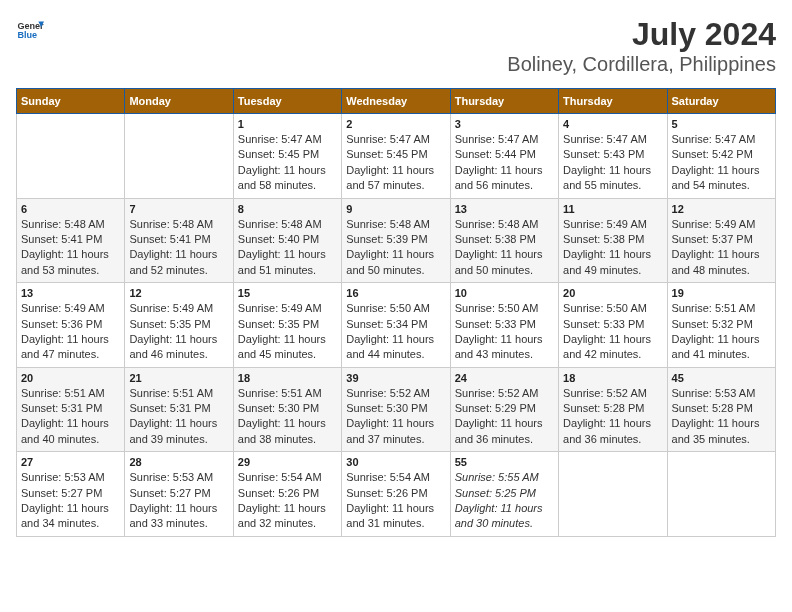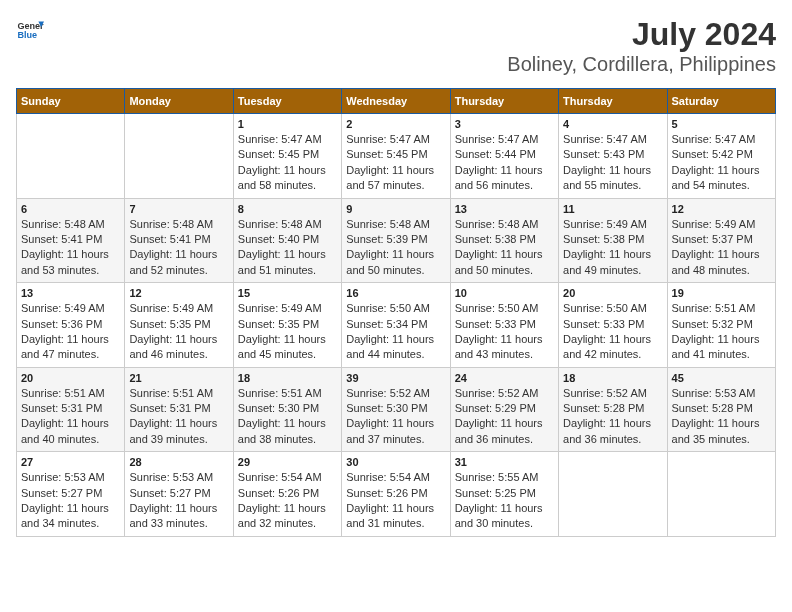--- a/index.html
+++ b/index.html
@@ -291,22 +291,22 @@
 Sunset: 5:26 PM
 Daylight: 11 hours and 32 minutes.</div>
         </td>
         <td>
           <div class="day-number">30</div>
           <div class="day-info" style="white-space: pre-line;">Sunrise: 5:54 AM
 Sunset: 5:26 PM
 Daylight: 11 hours and 31 minutes.</div>
         </td>
         <td>
-          <div class="day-number">31</div>
-          <div class="day-info" style="white-space: pre-line;">Sunrise: 5:55 AM
+          <div class="day-number">55</div>
+          <div class="day-info" style="white-space: pre-line; font-style: italic;">Sunrise: 5:55 AM
 Sunset: 5:25 PM
 Daylight: 11 hours and 30 minutes.</div>
         </td>
         <td class="empty-cell"></td>
         <td class="empty-cell"></td>
       </tr>
     </tbody>
 </table>
 
 </body></html>

